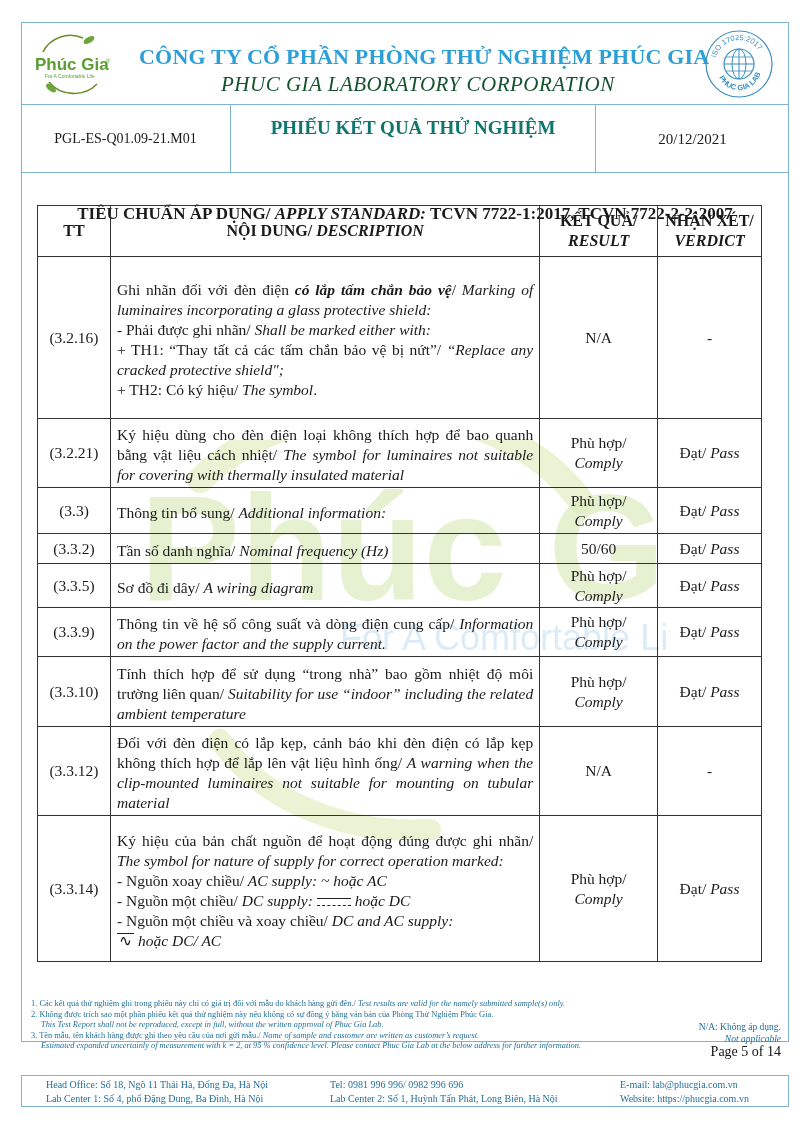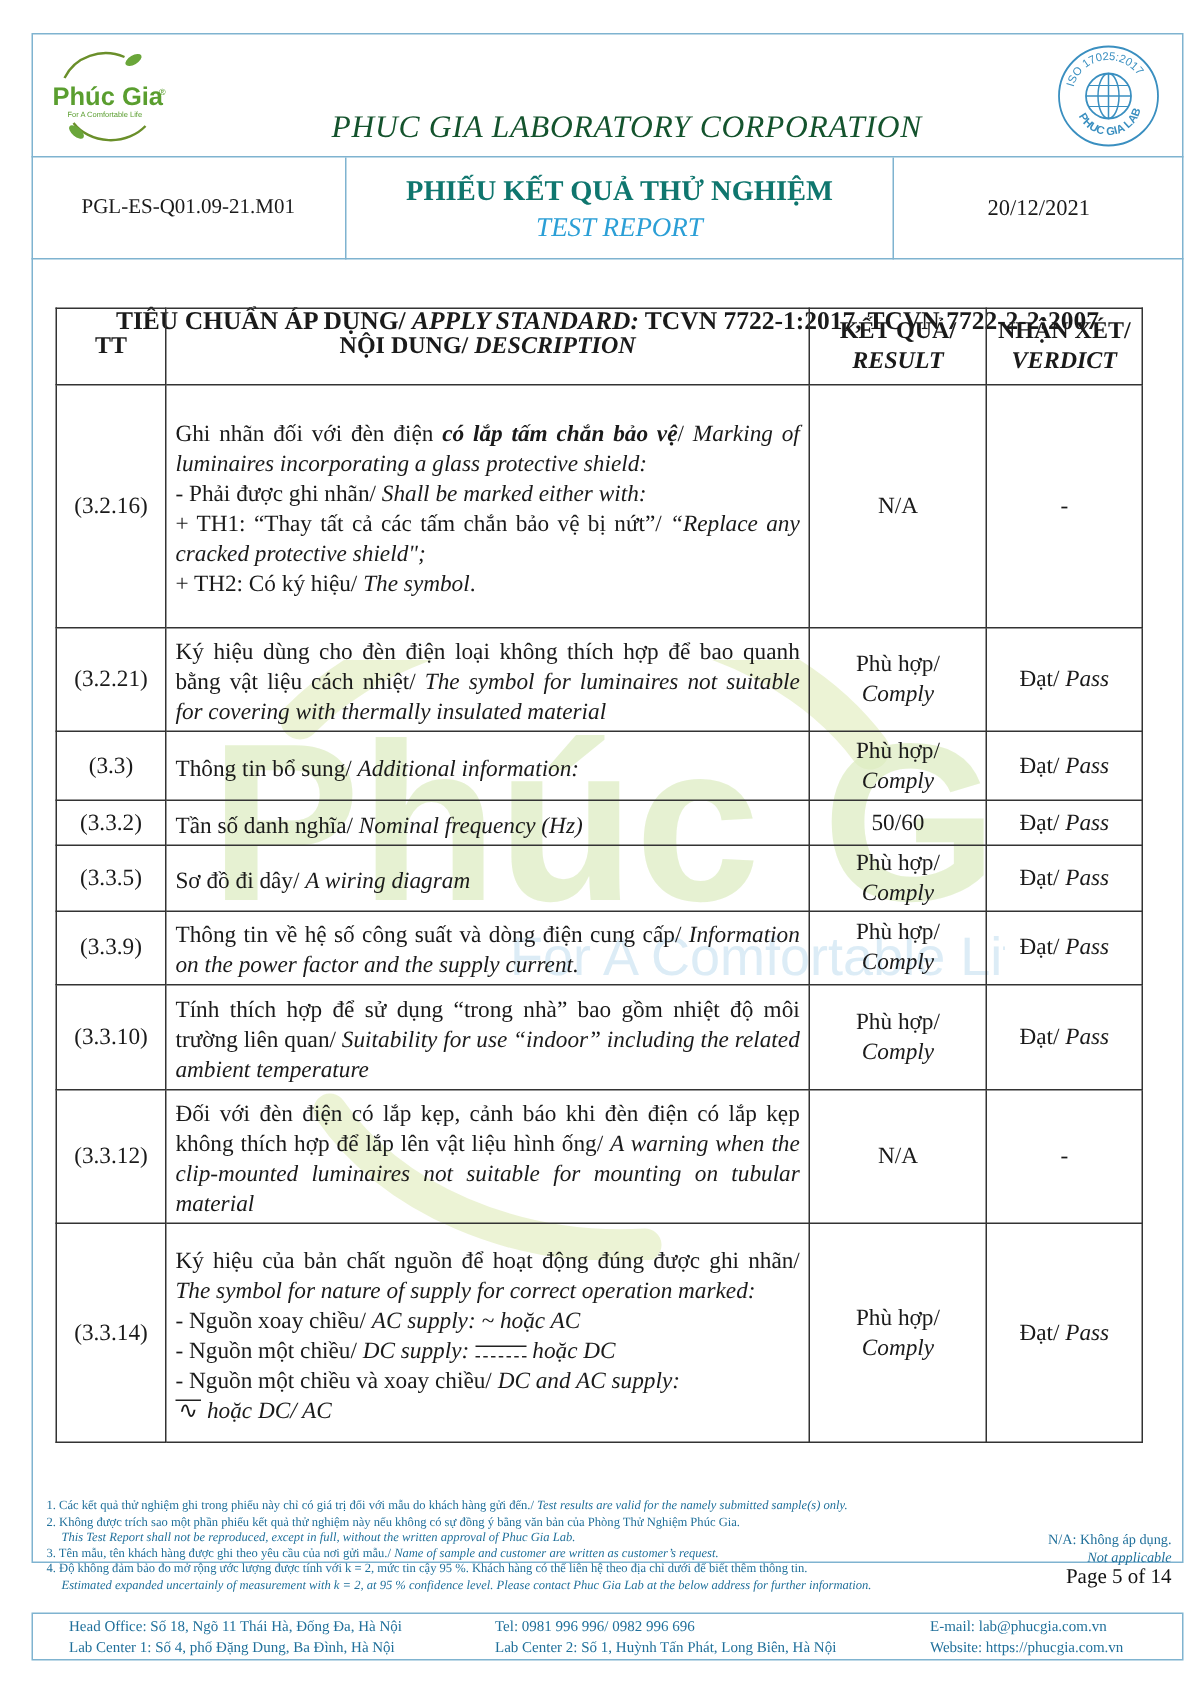--- a/index.html
+++ b/index.html
@@ -76,20 +76,21 @@
     <svg viewBox="0 0 80 70">
       <path d="M 52 8 A 30 28 0 0 0 12 22" fill="none" stroke="#6a8f2a" stroke-width="1.6"></path>
       <path d="M 18 52 A 30 26 0 0 0 66 54" fill="none" stroke="#6a8f2a" stroke-width="1.6"></path>
       <ellipse cx="58" cy="10" rx="6" ry="3" fill="#6aa63a" transform="rotate(-30 58 10)"></ellipse>
       <ellipse cx="20" cy="58" rx="6" ry="3" fill="#6aa63a" transform="rotate(40 20 58)"></ellipse>
       <text x="4" y="40" font-family="Liberation Sans, sans-serif" font-weight="bold" font-size="17" fill="#5a9e2f">Phúc Gia</text>
       <text x="75" y="33" font-family="Liberation Sans, sans-serif" font-size="6" fill="#5a9e2f">®</text>
       <text x="14" y="48" font-family="Liberation Sans, sans-serif" font-size="5" fill="#5a9e2f">For A Comfortable Life</text>
     </svg>
   </div>
+  <div class="company-vn">CÔNG TY CỔ PHẦN PHÒNG THỬ NGHIỆM PHÚC GIA</div>
   <div class="company-en">PHUC GIA LABORATORY CORPORATION</div>
   <div class="iso-badge">
     <svg width="72" height="72" viewBox="0 0 72 72">
       <circle cx="36" cy="36" r="33" fill="none" stroke="#3a8fc0" stroke-width="1.2"></circle>
       <circle cx="36" cy="36" r="15" fill="none" stroke="#3a8fc0" stroke-width="1.2"></circle>
       <ellipse cx="36" cy="36" rx="7" ry="15" fill="none" stroke="#3a8fc0" stroke-width="1"></ellipse>
       <line x1="21" y1="36" x2="51" y2="36" stroke="#3a8fc0" stroke-width="1"></line>
       <line x1="23" y1="29" x2="49" y2="29" stroke="#3a8fc0" stroke-width="0.8"></line>
       <line x1="23" y1="43" x2="49" y2="43" stroke="#3a8fc0" stroke-width="0.8"></line>
       <line x1="36" y1="21" x2="36" y2="51" stroke="#3a8fc0" stroke-width="1"></line>
@@ -100,21 +101,20 @@
       <text font-family="Liberation Sans, sans-serif" font-size="7.5" fill="#3a8fc0"><textPath href="#arcTop" startOffset="8%">ISO 17025:2017</textPath></text>
       <text font-family="Liberation Sans, sans-serif" font-size="7.5" font-weight="bold" fill="#3a8fc0"><textPath href="#arcBot" startOffset="14%">PHUC GIA LAB</textPath></text>
     </svg>
   </div>
 </div>
 
 <div class="subheader">
   <div class="doc-code">PGL-ES-Q01.09-21.M01</div>
   <div class="report-title">
     <span class="vn">PHIẾU KẾT QUẢ THỬ NGHIỆM</span>
-    <span class="en">TEST REPORT</span>
   </div>
   <div class="report-date">20/12/2021</div>
 </div>
 
 <div class="standard">
   <span>TIÊU CHUẨN ÁP DỤNG/ </span><i>APPLY STANDARD:</i><span> TCVN 7722-1:2017, TCVN 7722-2-2:2007</span>
 </div>
 
 <table class="results">
   <thead>
@@ -228,21 +228,20 @@
     </tr>
   </tbody>
 </table>
 
 <div class="notes">
   <div class="note-list">
     <div><span>1. Các kết quả thử nghiệm ghi trong phiếu này chỉ có giá trị đối với mẫu do khách hàng gửi đến./ </span><span class="en">Test results are valid for the namely submitted sample(s) only.</span></div>
     <div><span>2. Không được trích sao một phần phiếu kết quả thử nghiệm này nếu không có sự đồng ý bằng văn bản của Phòng Thử Nghiệm Phúc Gia.</span></div>
     <div class="sub"><span>This Test Report shall not be reproduced, except in full, without the written approval of Phuc Gia Lab.</span></div>
     <div><span>3. Tên mẫu, tên khách hàng được ghi theo yêu cầu của nơi gửi mẫu./ </span><span class="en">Name of sample and customer are written as customer’s request.</span></div>
-    <div><span>4. Độ không đảm bảo đo mở rộng ước lượng được tính với k = 2, mức tin cậy 95 %. Khách hàng có thể liên hệ theo địa chỉ dưới để biết thêm thông tin.</span></div>
     <div class="sub"><span>Estimated expanded uncertainly of measurement with k = 2, at 95 % confidence level. Please contact Phuc Gia Lab at the below address for further information.</span></div>
   </div>
   <div class="na-note">
     <div>N/A: Không áp dụng.</div>
     <div class="en">Not applicable</div>
   </div>
   <div class="page-num">Page 5 of 14</div>
 </div>
 
 <div class="contact">

